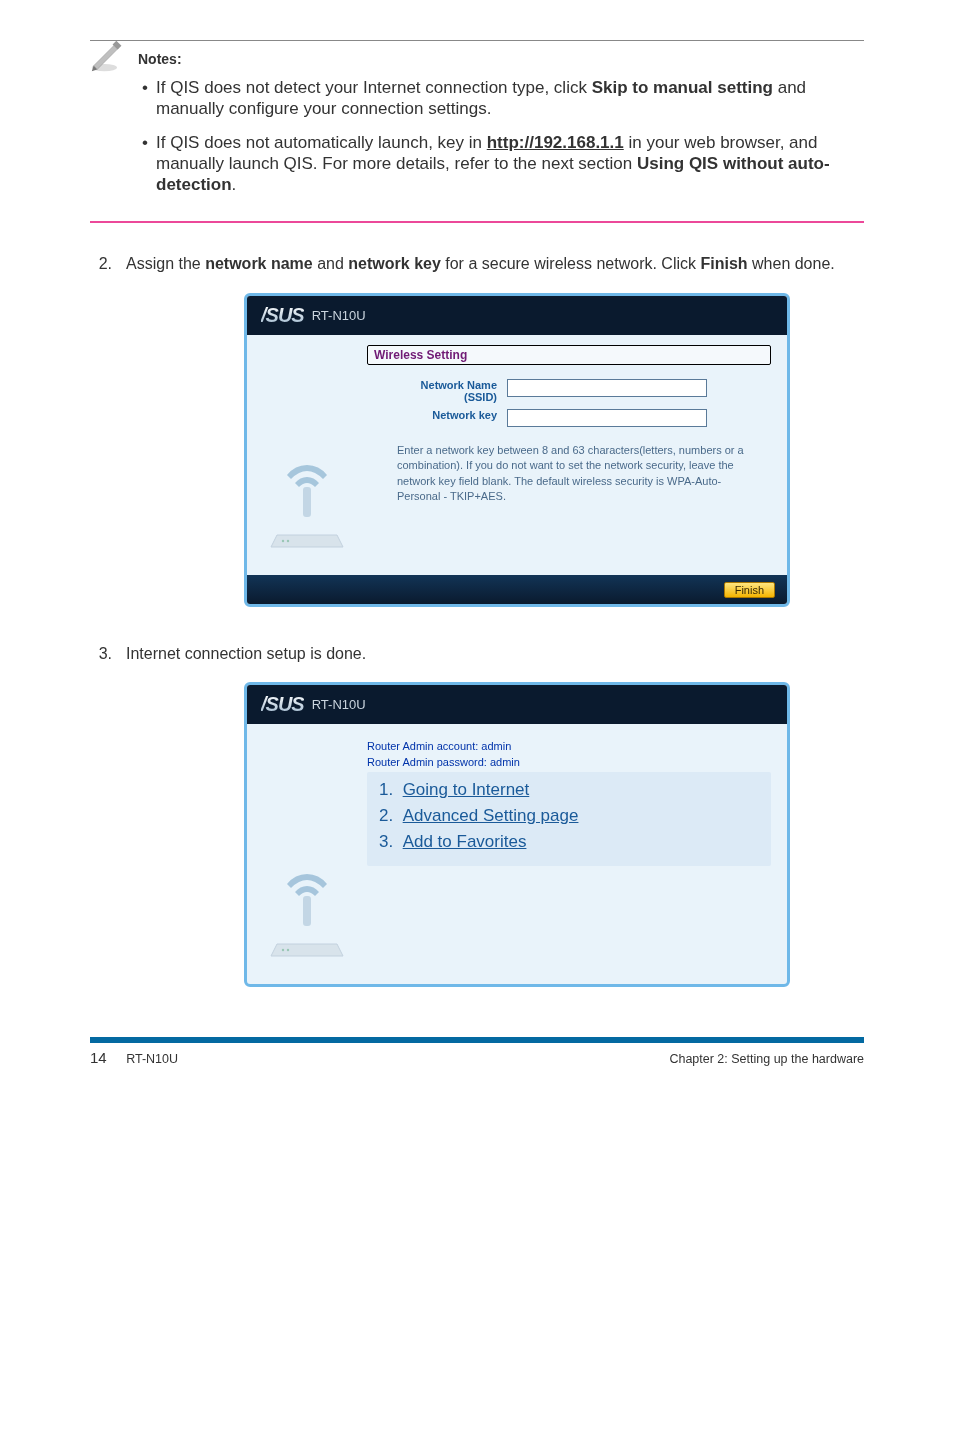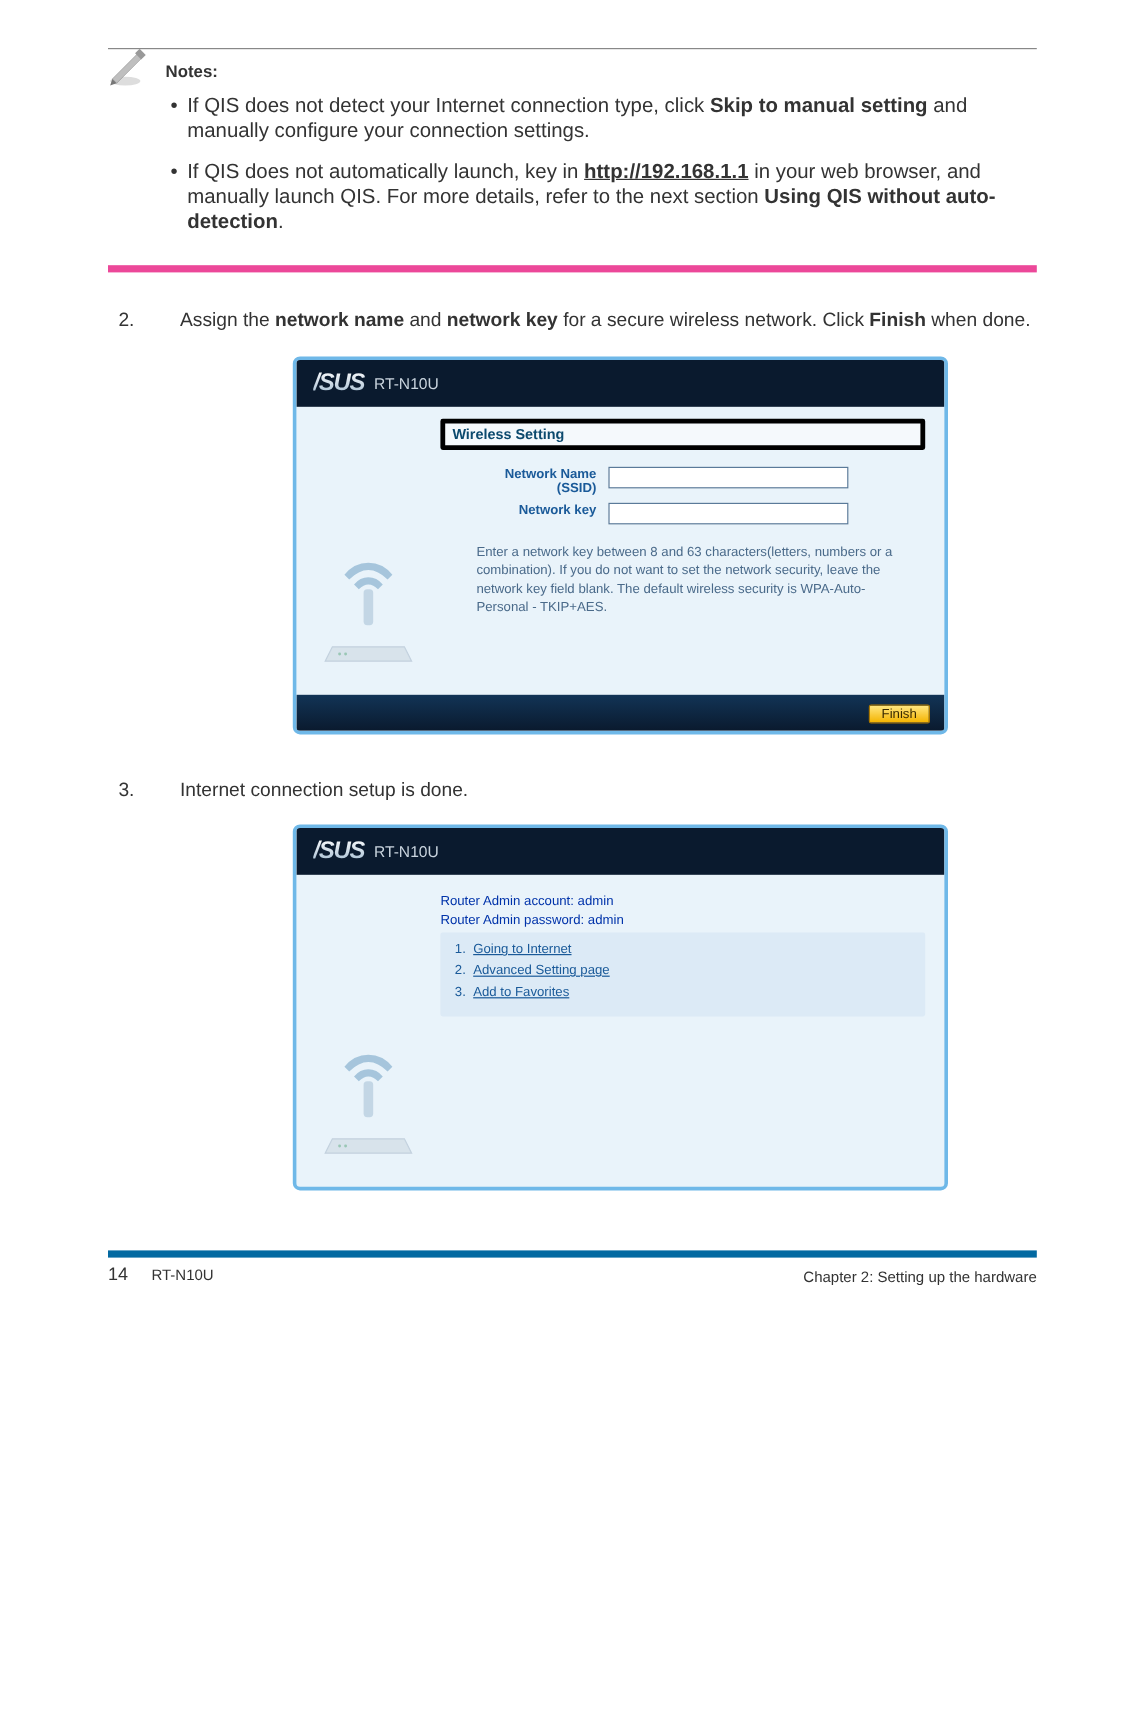--- a/index.html
+++ b/index.html
@@ -9,21 +9,21 @@
     width: 954px;
     margin: 0 auto;
     color: #333;
     font-size: 14px;
   }
   .page {
     padding: 40px 90px 40px 90px;
   }
   .notes-block {
     border-top: 1px solid #888;
-    border-bottom: 6px solid #ec4899;
+    border-bottom: 2px solid #ec4899;
     padding: 10px 0 14px 0;
     margin-bottom: 30px;
     display: flex;
     align-items: flex-start;
     gap: 12px;
   }
   .pencil-icon {
     width: 36px;
     flex: 0 0 36px;
     margin-top: -14px;
@@ -37,21 +37,21 @@
     content: "•"; position: absolute; left: -14px; top: 0;
   }
   .step {
     display: flex;
     gap: 14px;
     margin-bottom: 18px;
     line-height: 1.35;
     font-size: 16px;
   }
   .step-num { width: 22px; text-align: right; }
-  .step-text { flex: 1; margin-left: 24px; }
+  .step-text { flex: 1; }
   .screenshot {
     margin: 4px 0 36px 140px;
     width: 560px;
     padding-left: 14px;
   }
   .router-window {
     border: 3px solid #6fb8e8;
     border-radius: 6px;
     background: #e9f3fa;
     overflow: hidden;
@@ -87,27 +87,27 @@
     padding-bottom: 20px;
   }
   .device-glyph {
     opacity: 0.6;
   }
   .router-main {
     flex: 1;
     padding: 10px 16px 16px 0;
   }
   .panel-title {
-    border: 4px solid #000000;
+    border: 1px solid #000000;
     border-radius: 2px;
     background: #f5f9fc;
     padding: 2px 6px;
     font-weight: bold;
     font-size: 12px;
-    color: #0c4a6e;
+    color: #701a75;
     display: inline-block;
     width: 100%;
     margin-bottom: 14px;
   }
   .form-row {
     display: flex;
     align-items: flex-start;
     gap: 10px;
     margin-bottom: 6px;
     font-size: 11px;
@@ -159,21 +159,21 @@
   }
   .status-left { flex: 1.3; }
   .status-right { flex: 1; }
   .status-line { color: #0033aa; margin-bottom: 8px; }
   .admin-line { color: #0033aa; font-size: 11px; margin-bottom: 4px; }
   .link-list {
     background: rgba(200,220,240,0.4);
     border-radius: 2px;
     padding: 8px 12px;
     margin-top: 2px;
-    font-size: 11px;
+    font-size: 17px;
   }
   .link-list div { margin-bottom: 6px; color: #1a5a99; }
   .link-list a { color: #1a5a99; text-decoration: underline; cursor: pointer; }
   .footer {
     display: flex;
     justify-content: space-between;
     align-items: flex-end;
     border-top: 6px solid #0369a1;
     padding-top: 6px;
     margin-top: 50px;

